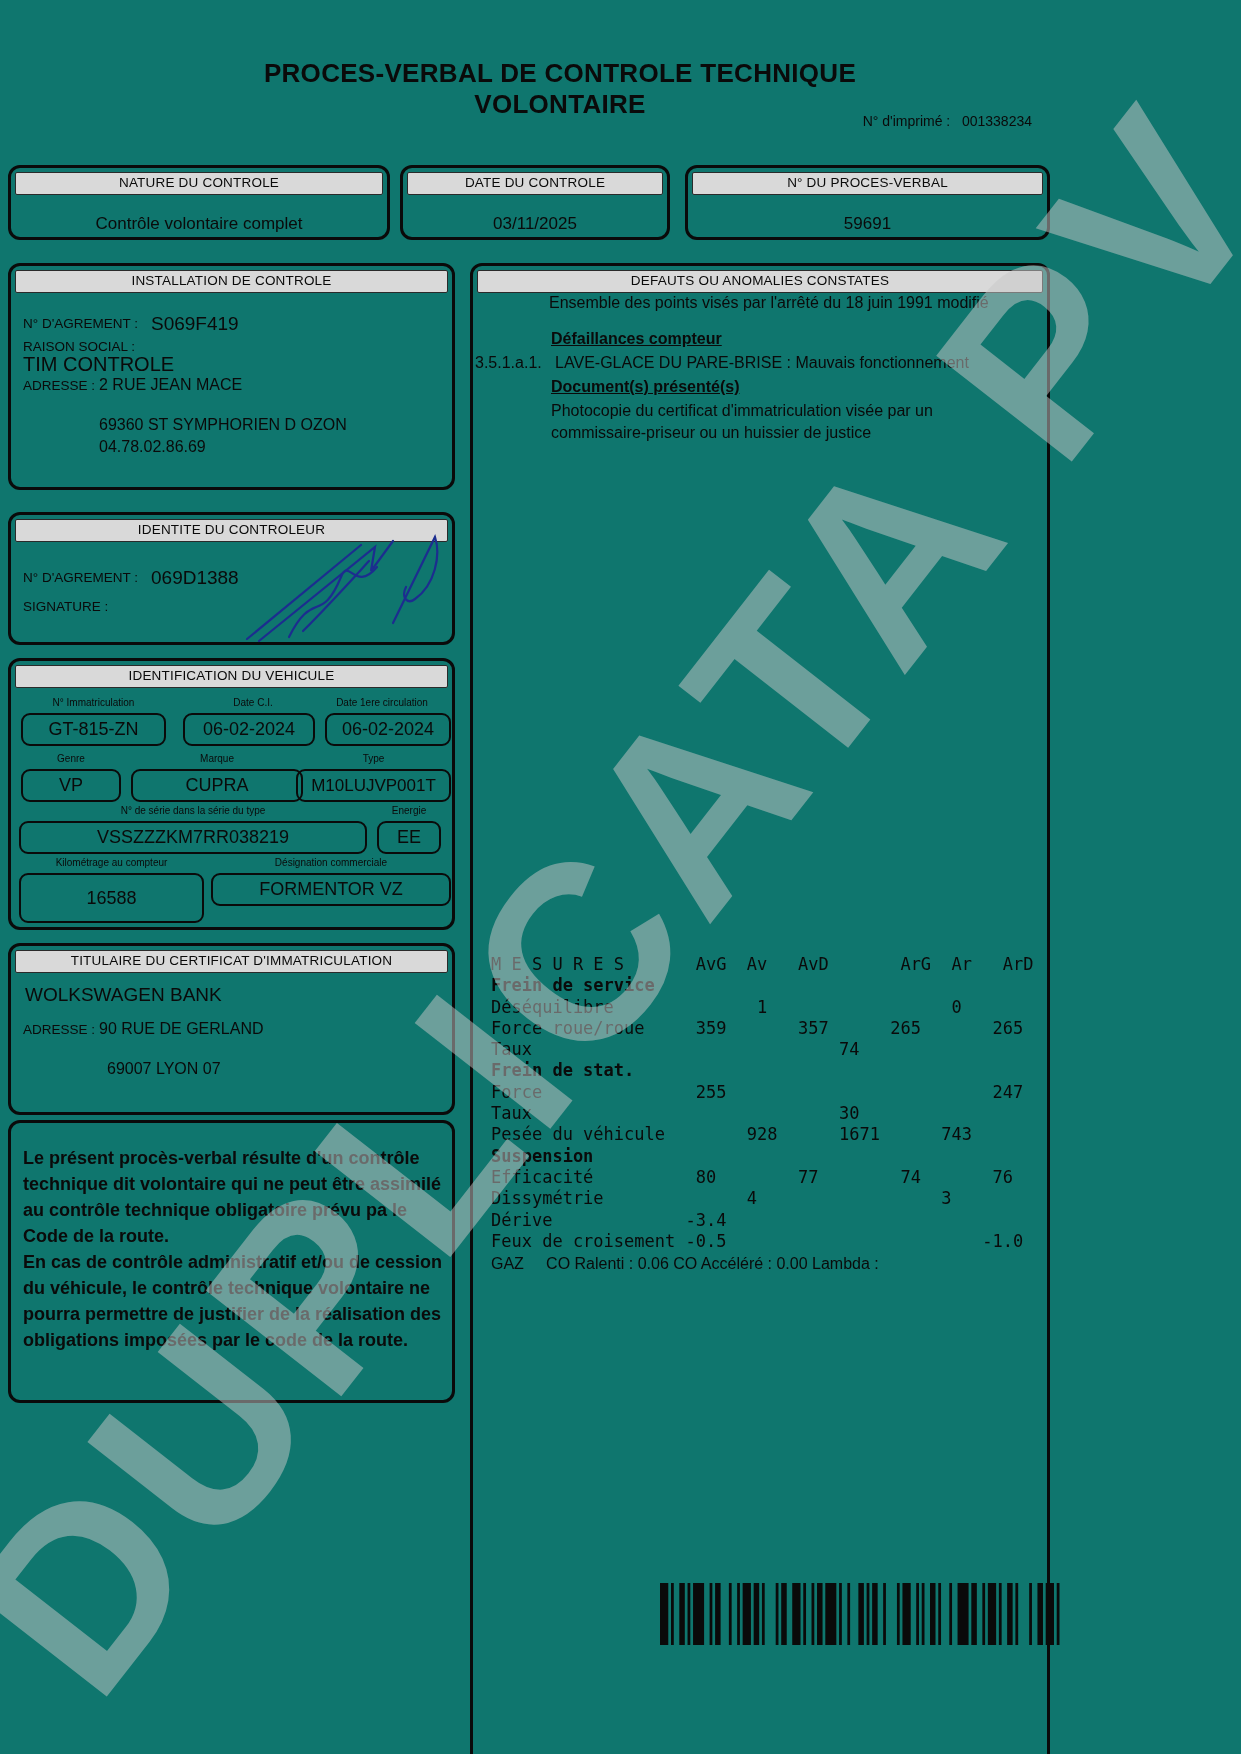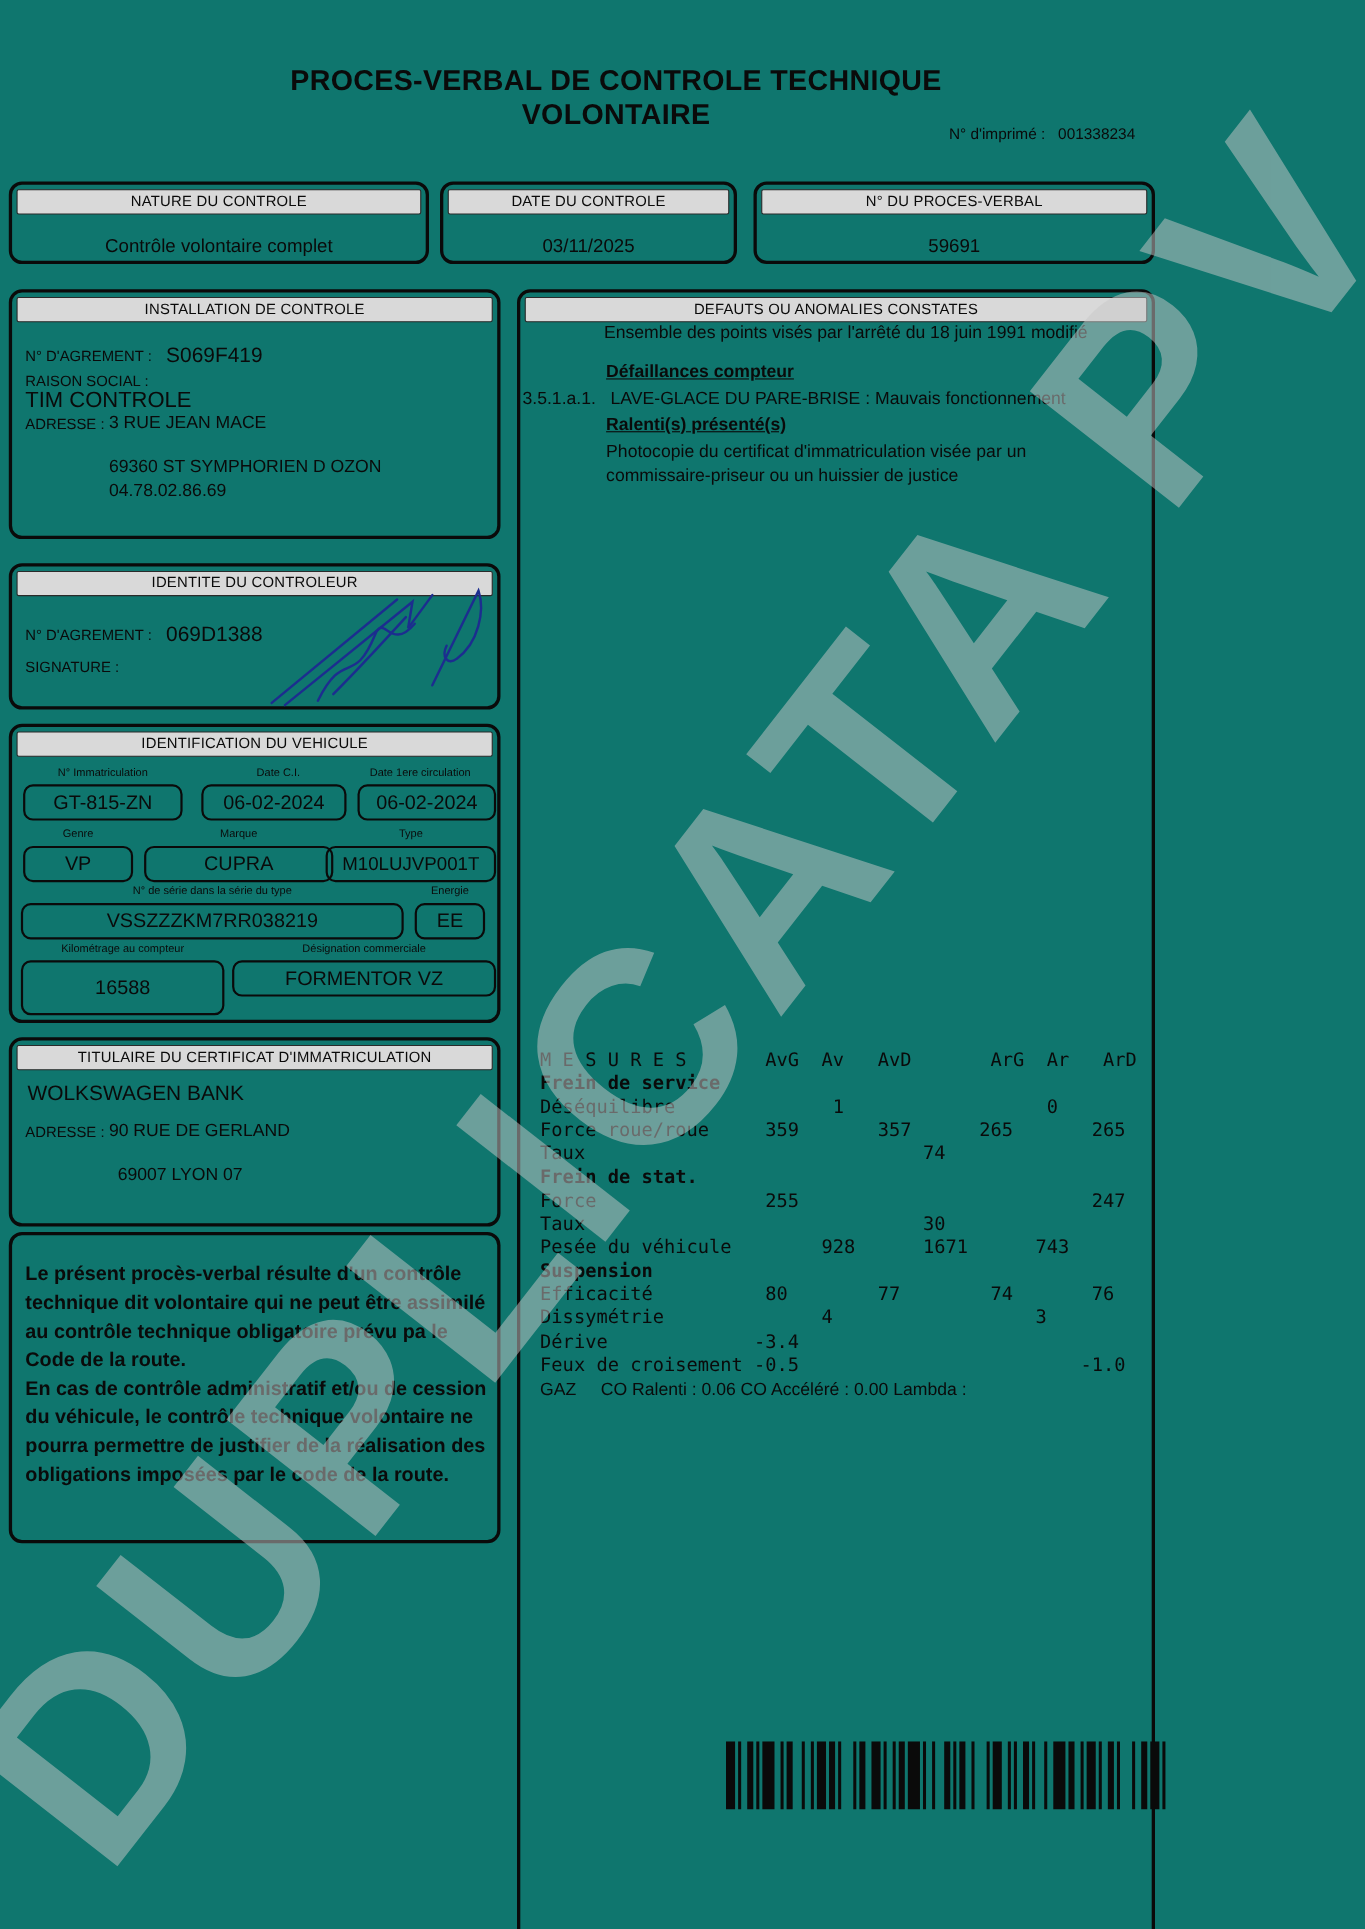--- a/index.html
+++ b/index.html
@@ -71,21 +71,21 @@
     <div class="tb-value">59691</div>
   </div>
 
   <div class="box" style="left:8px;top:263px;width:447px;height:227px;">
     <div class="box-header">INSTALLATION DE CONTROLE</div>
     <div class="abs lbl" style="left:12px;top:50px;">N° D'AGREMENT :</div>
     <div class="abs val" style="left:140px;top:47px;font-size:19px;">S069F419</div>
     <div class="abs lbl" style="left:12px;top:73px;">RAISON SOCIAL :</div>
     <div class="abs" style="left:12px;top:87px;font-size:20px;">TIM CONTROLE</div>
     <div class="abs lbl" style="left:12px;top:112px;">ADRESSE :</div>
-    <div class="abs" style="left:88px;top:110px;font-size:16px;">3 RUE JEAN MACE</div>
+    <div class="abs" style="left:88px;top:110px;font-size:16px;">2 RUE JEAN MACE</div>
     <div class="abs" style="left:88px;top:150px;font-size:16px;">69360 ST SYMPHORIEN D OZON</div>
     <div class="abs" style="left:88px;top:172px;font-size:16px;">04.78.02.86.69</div>
   </div>
 
   <div class="box" style="left:8px;top:512px;width:447px;height:133px;">
     <div class="box-header">IDENTITE DU CONTROLEUR</div>
     <div class="abs lbl" style="left:12px;top:55px;">N° D'AGREMENT :</div>
     <div class="abs val" style="left:140px;top:52px;font-size:19px;">069D1388</div>
     <div class="abs lbl" style="left:12px;top:84px;">SIGNATURE :</div>
     <svg class="sig-svg" width="205" height="116" viewBox="0 0 205 116">
@@ -145,21 +145,21 @@
   <div class="box" style="left:470px;top:263px;width:580px;height:1578px;">
     <div class="box-header">DEFAUTS OU ANOMALIES CONSTATES</div>
 
     <div class="abs" style="left:76px;top:28px;width:480px;font-size:16px;">Ensemble des points visés par l'arrêté du 18 juin 1991 modifié</div>
     <div class="abs defect-underline" style="left:78px;top:64px;font-size:16px;">Défaillances compteur</div>
     <div class="abs" style="left:2px;top:88px;width:550px;font-size:16px;">
       <span>3.5.1.a.1.</span>
       <span>&nbsp;</span>
       <span>LAVE-GLACE DU PARE-BRISE : Mauvais fonctionnement</span>
     </div>
-    <div class="abs defect-underline" style="left:78px;top:112px;font-size:16px;">Ralenti(s) présenté(s)</div>
+    <div class="abs defect-underline" style="left:78px;top:112px;font-size:16px;">Document(s) présenté(s)</div>
     <div class="abs" style="left:78px;top:134px;width:440px;font-size:16px;line-height:22px;">Photocopie du certificat d'immatriculation visée par un commissaire-priseur ou un huissier de justice</div>
 
     <div class="abs" style="left:18px;top:688px;width:550px;">
       <div class="mono-line">M E S U R E S       AvG  Av   AvD       ArG  Ar   ArD</div>
       <div class="mono-line mono-bold">Frein de service</div>
       <div class="mono-line">Déséquilibre              1                  0</div>
       <div class="mono-line">Force roue/roue     359       357      265       265</div>
       <div class="mono-line">Taux                              74</div>
       <div class="mono-line mono-bold">Frein de stat.</div>
       <div class="mono-line">Force               255                          247</div>

